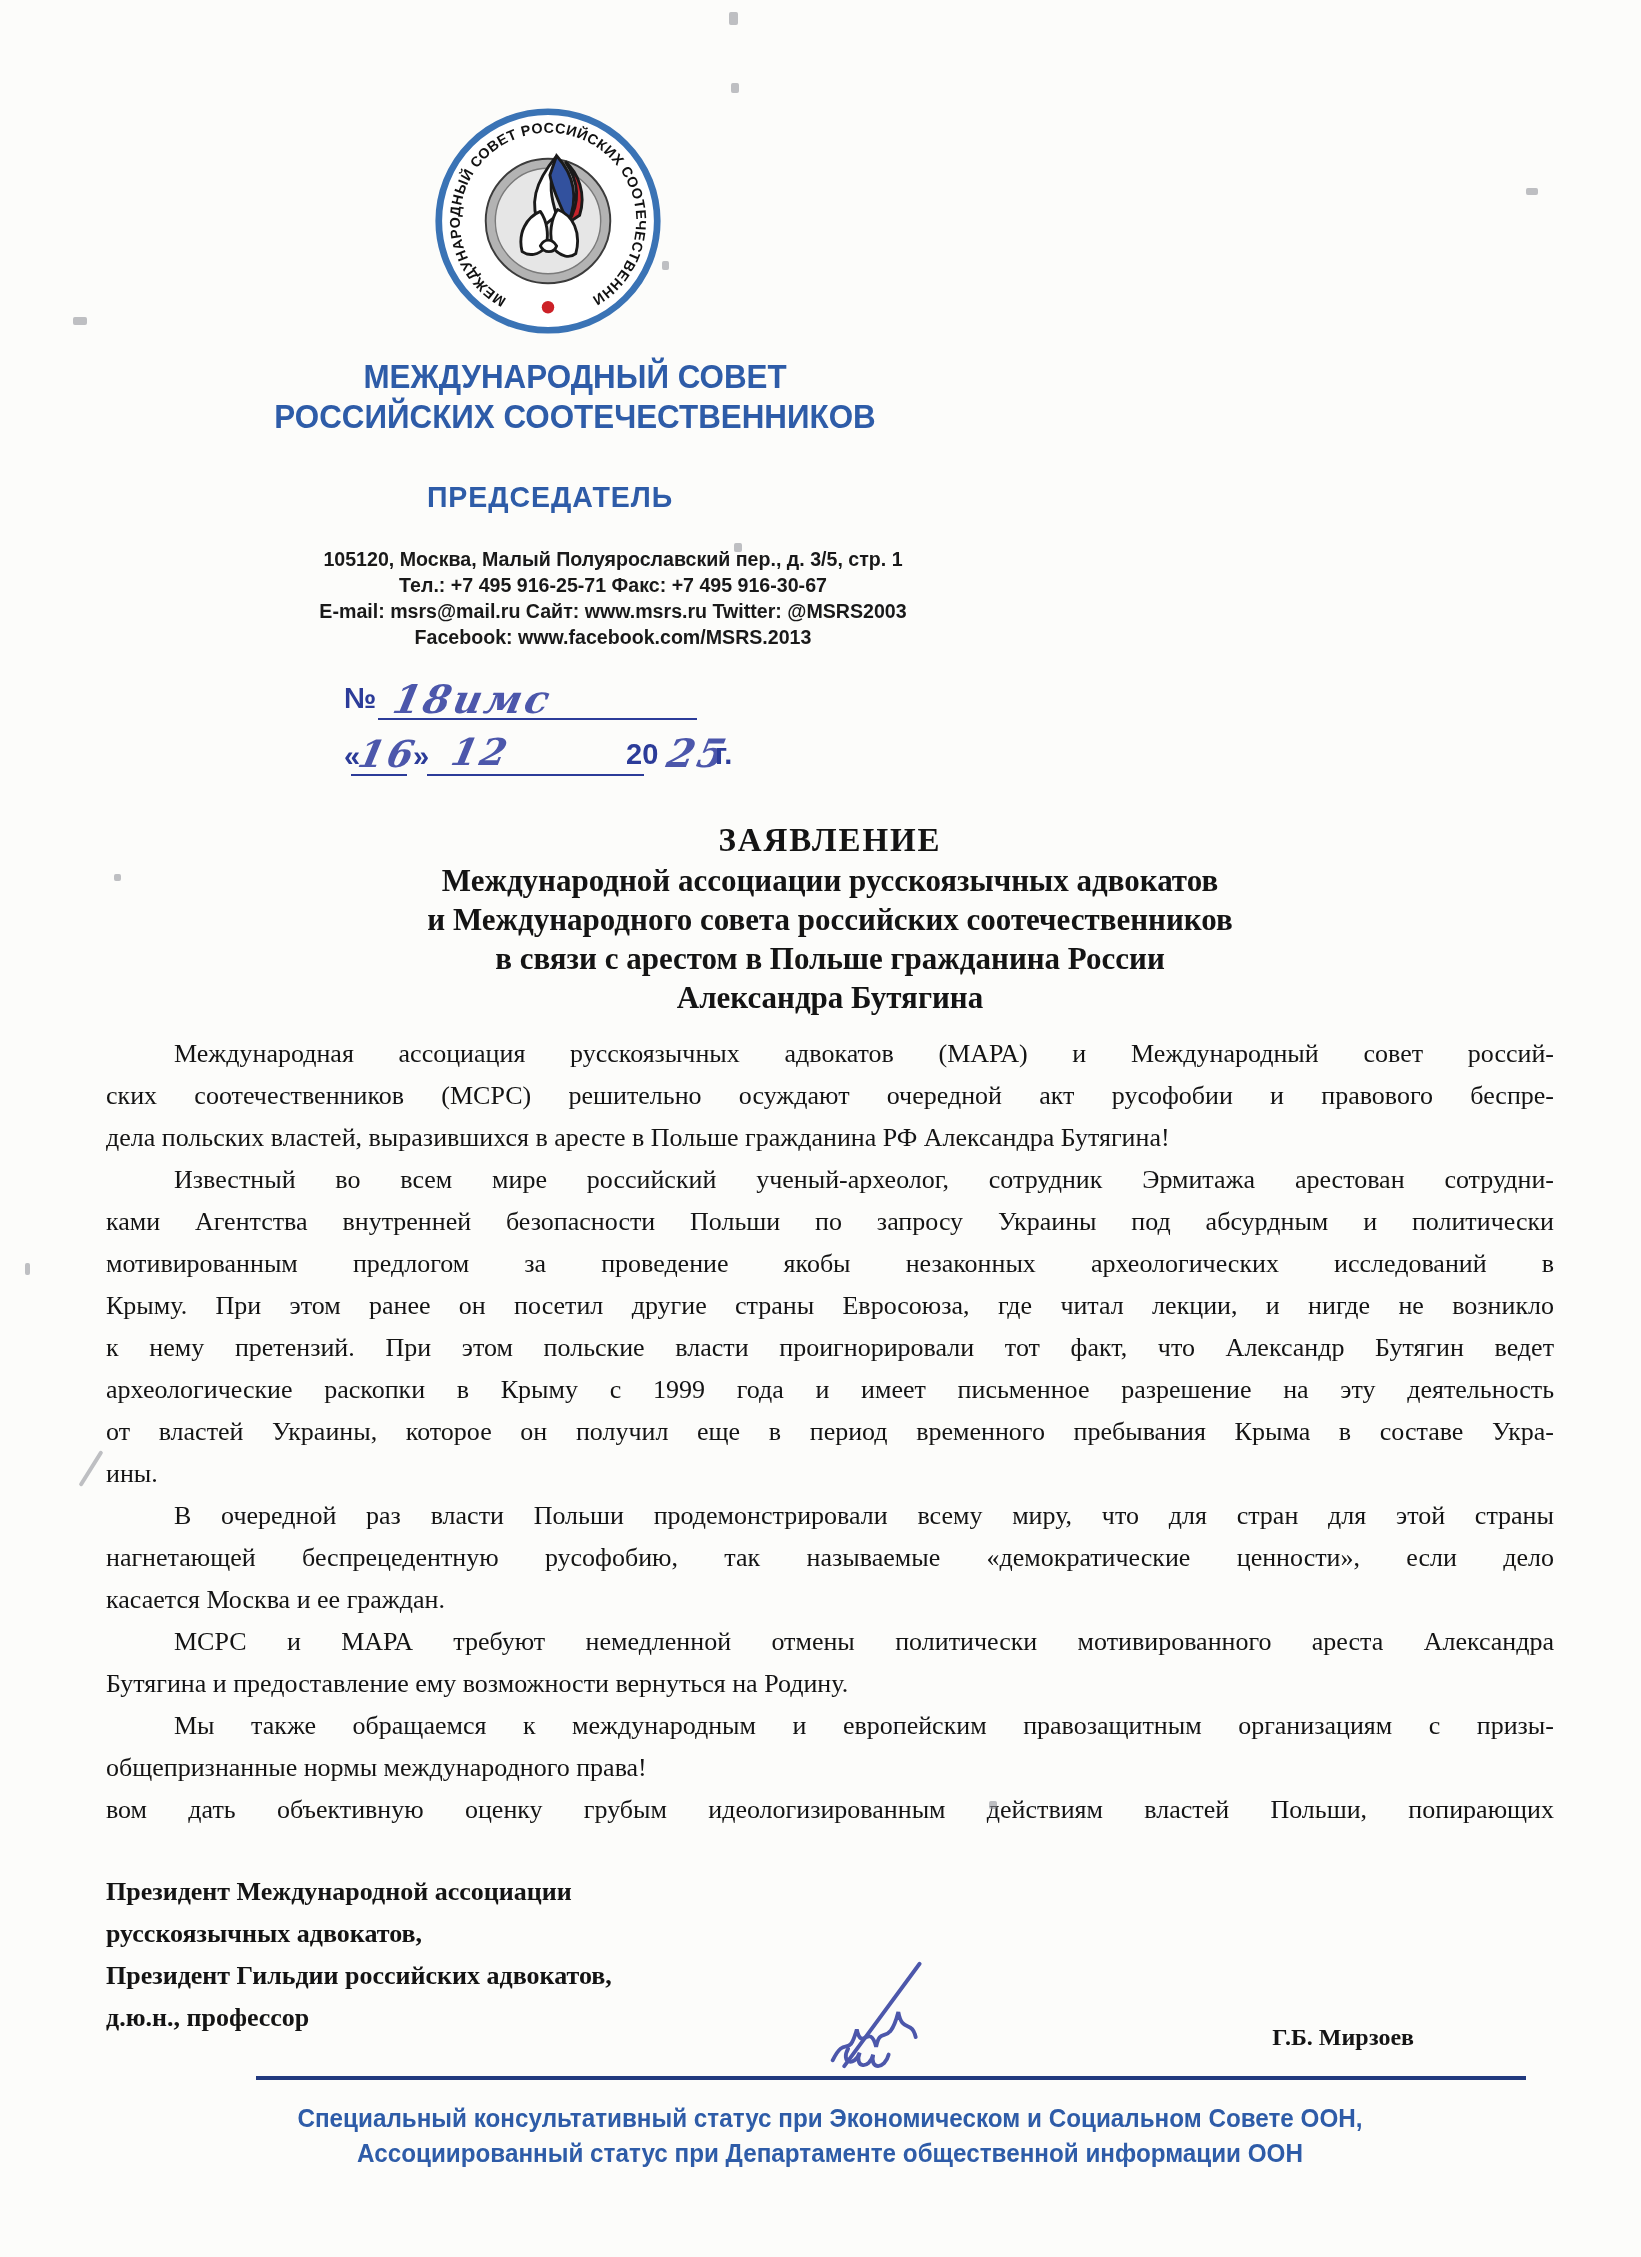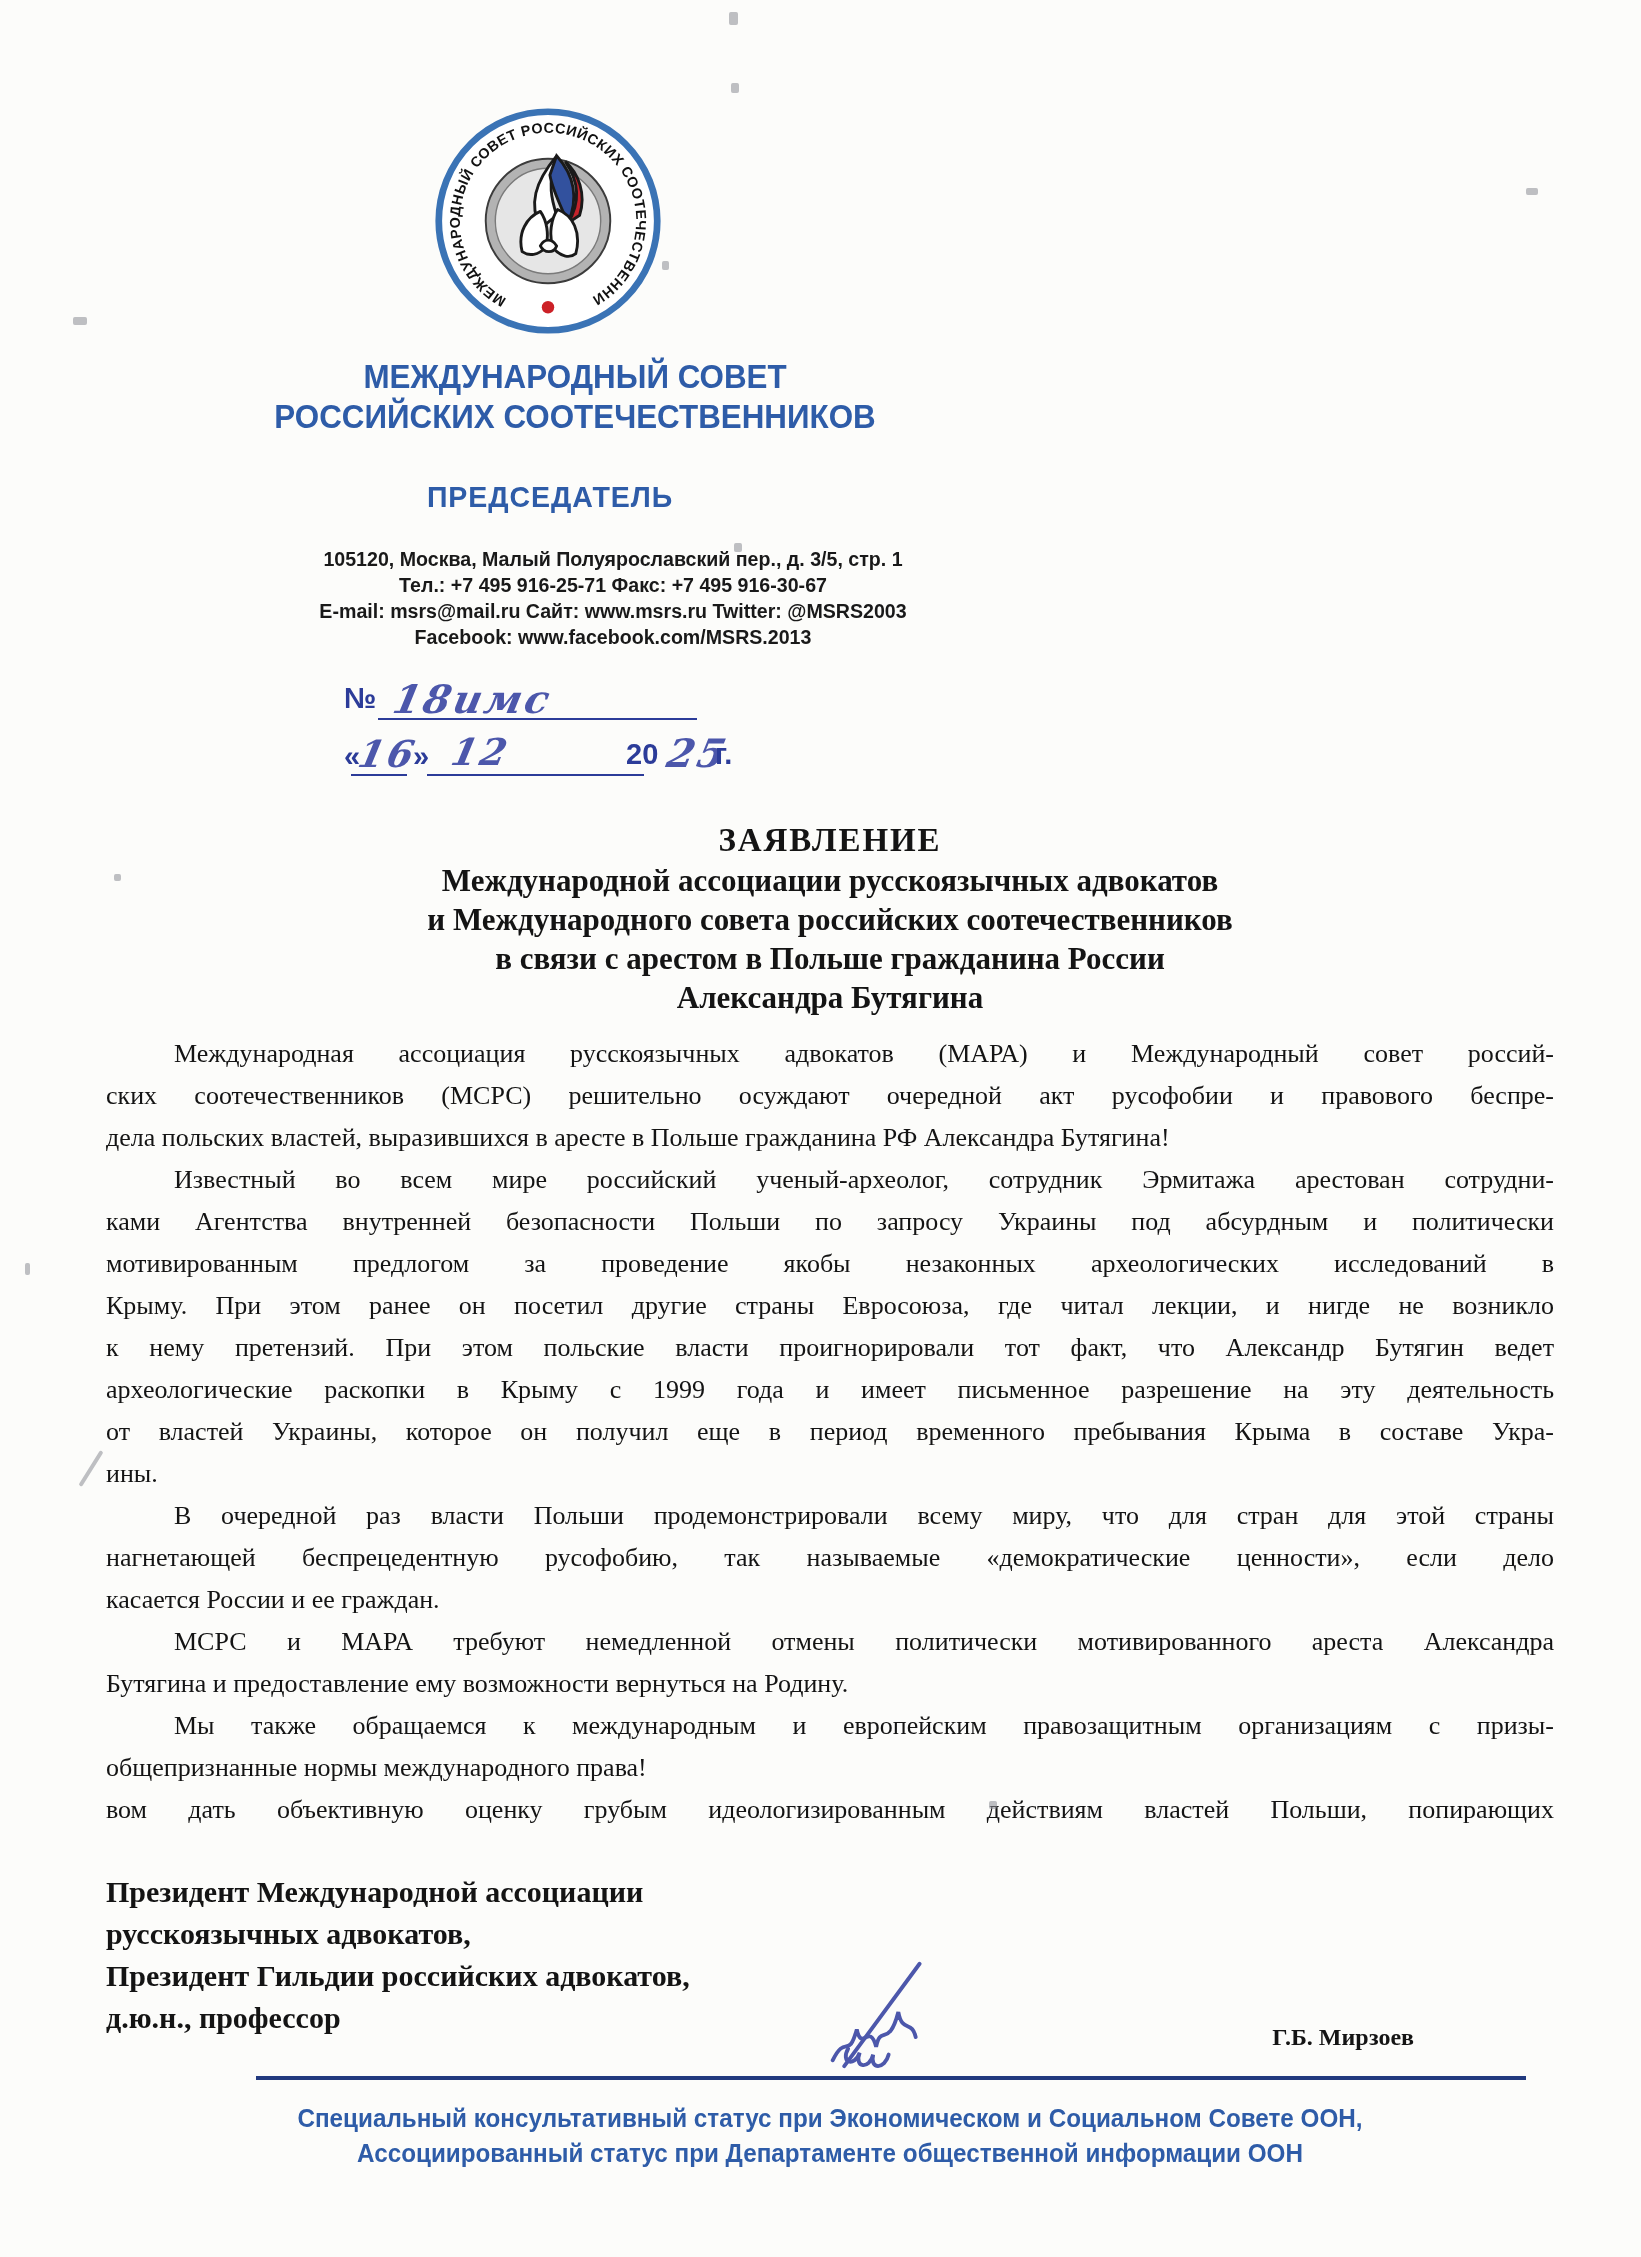--- a/index.html
+++ b/index.html
@@ -51,21 +51,21 @@
   .body-text{position:absolute;left:106px;top:1033px;width:1448px;}
   .body-text .para{margin:0;}
   .body-text .t-line{
     font-size:26px;line-height:42px;text-align:justify;text-align-last:justify;
     white-space:nowrap;overflow:visible;
   }
   .body-text .t-line.first{text-indent:68px;}
   .body-text .t-line.last{text-align-last:left;}
   
   .sign-block{position:absolute;left:106px;top:1871px;width:734px;}
-  .sign-block .t-line{font-size:30px;font-weight:700;line-height:42px;}
+  .sign-block .t-line{font-size:26px;font-weight:700;line-height:42px;}
   .sign-name{position:absolute;right:227px;top:2024px;font-size:24px;font-weight:700;margin-left:44px;}
   .sign-svg{position:absolute;left:823px;top:1952px;}
   
   .rule{position:absolute;left:256px;top:2076px;width:1270px;height:3.9px;background:#21397e;}
   .footer{
     position:absolute;left:106px;top:2101px;width:1448px;text-align:center;
     font-family:"Liberation Sans",sans-serif;font-weight:700;font-size:25px;line-height:35px;
     color:#2e5ca8;transform:scaleX(0.97);
   }
   
@@ -161,21 +161,21 @@
         <div class="t-line">мотивированным предлогом за проведение якобы незаконных археологических исследований в</div>
         <div class="t-line">Крыму. При этом ранее он посетил другие страны Евросоюза, где читал лекции, и нигде не возникло</div>
         <div class="t-line">к нему претензий. При этом польские власти проигнорировали тот факт, что Александр Бутягин ведет</div>
         <div class="t-line">археологические раскопки в Крыму с 1999 года и имеет письменное разрешение на эту деятельность</div>
         <div class="t-line">от властей Украины, которое он получил еще в период временного пребывания Крыма в составе Укра-</div>
         <div class="t-line last">ины.</div>
       </div>
       <div class="para">
         <div class="t-line first">В очередной раз власти Польши продемонстрировали всему миру, что для стран для этой страны</div>
         <div class="t-line">нагнетающей беспрецедентную русофобию, так называемые «демократические ценности», если дело</div>
-        <div class="t-line last">касается России и ее граждан.</div>
+        <div class="t-line last">касается Москва и ее граждан.</div>
       </div>
       <div class="para">
         <div class="t-line first">МСРС и МАРА требуют немедленной отмены политически мотивированного ареста Александра</div>
         <div class="t-line last">Бутягина и предоставление ему возможности вернуться на Родину.</div>
       </div>
       <div class="para">
         <div class="t-line first">Мы также обращаемся к международным и европейским правозащитным организациям с призы-</div>
         <div class="t-line last">общепризнанные нормы международного права!</div>
         <div class="t-line">вом дать объективную оценку грубым идеологизированным действиям властей Польши, попирающих</div>
       </div>

